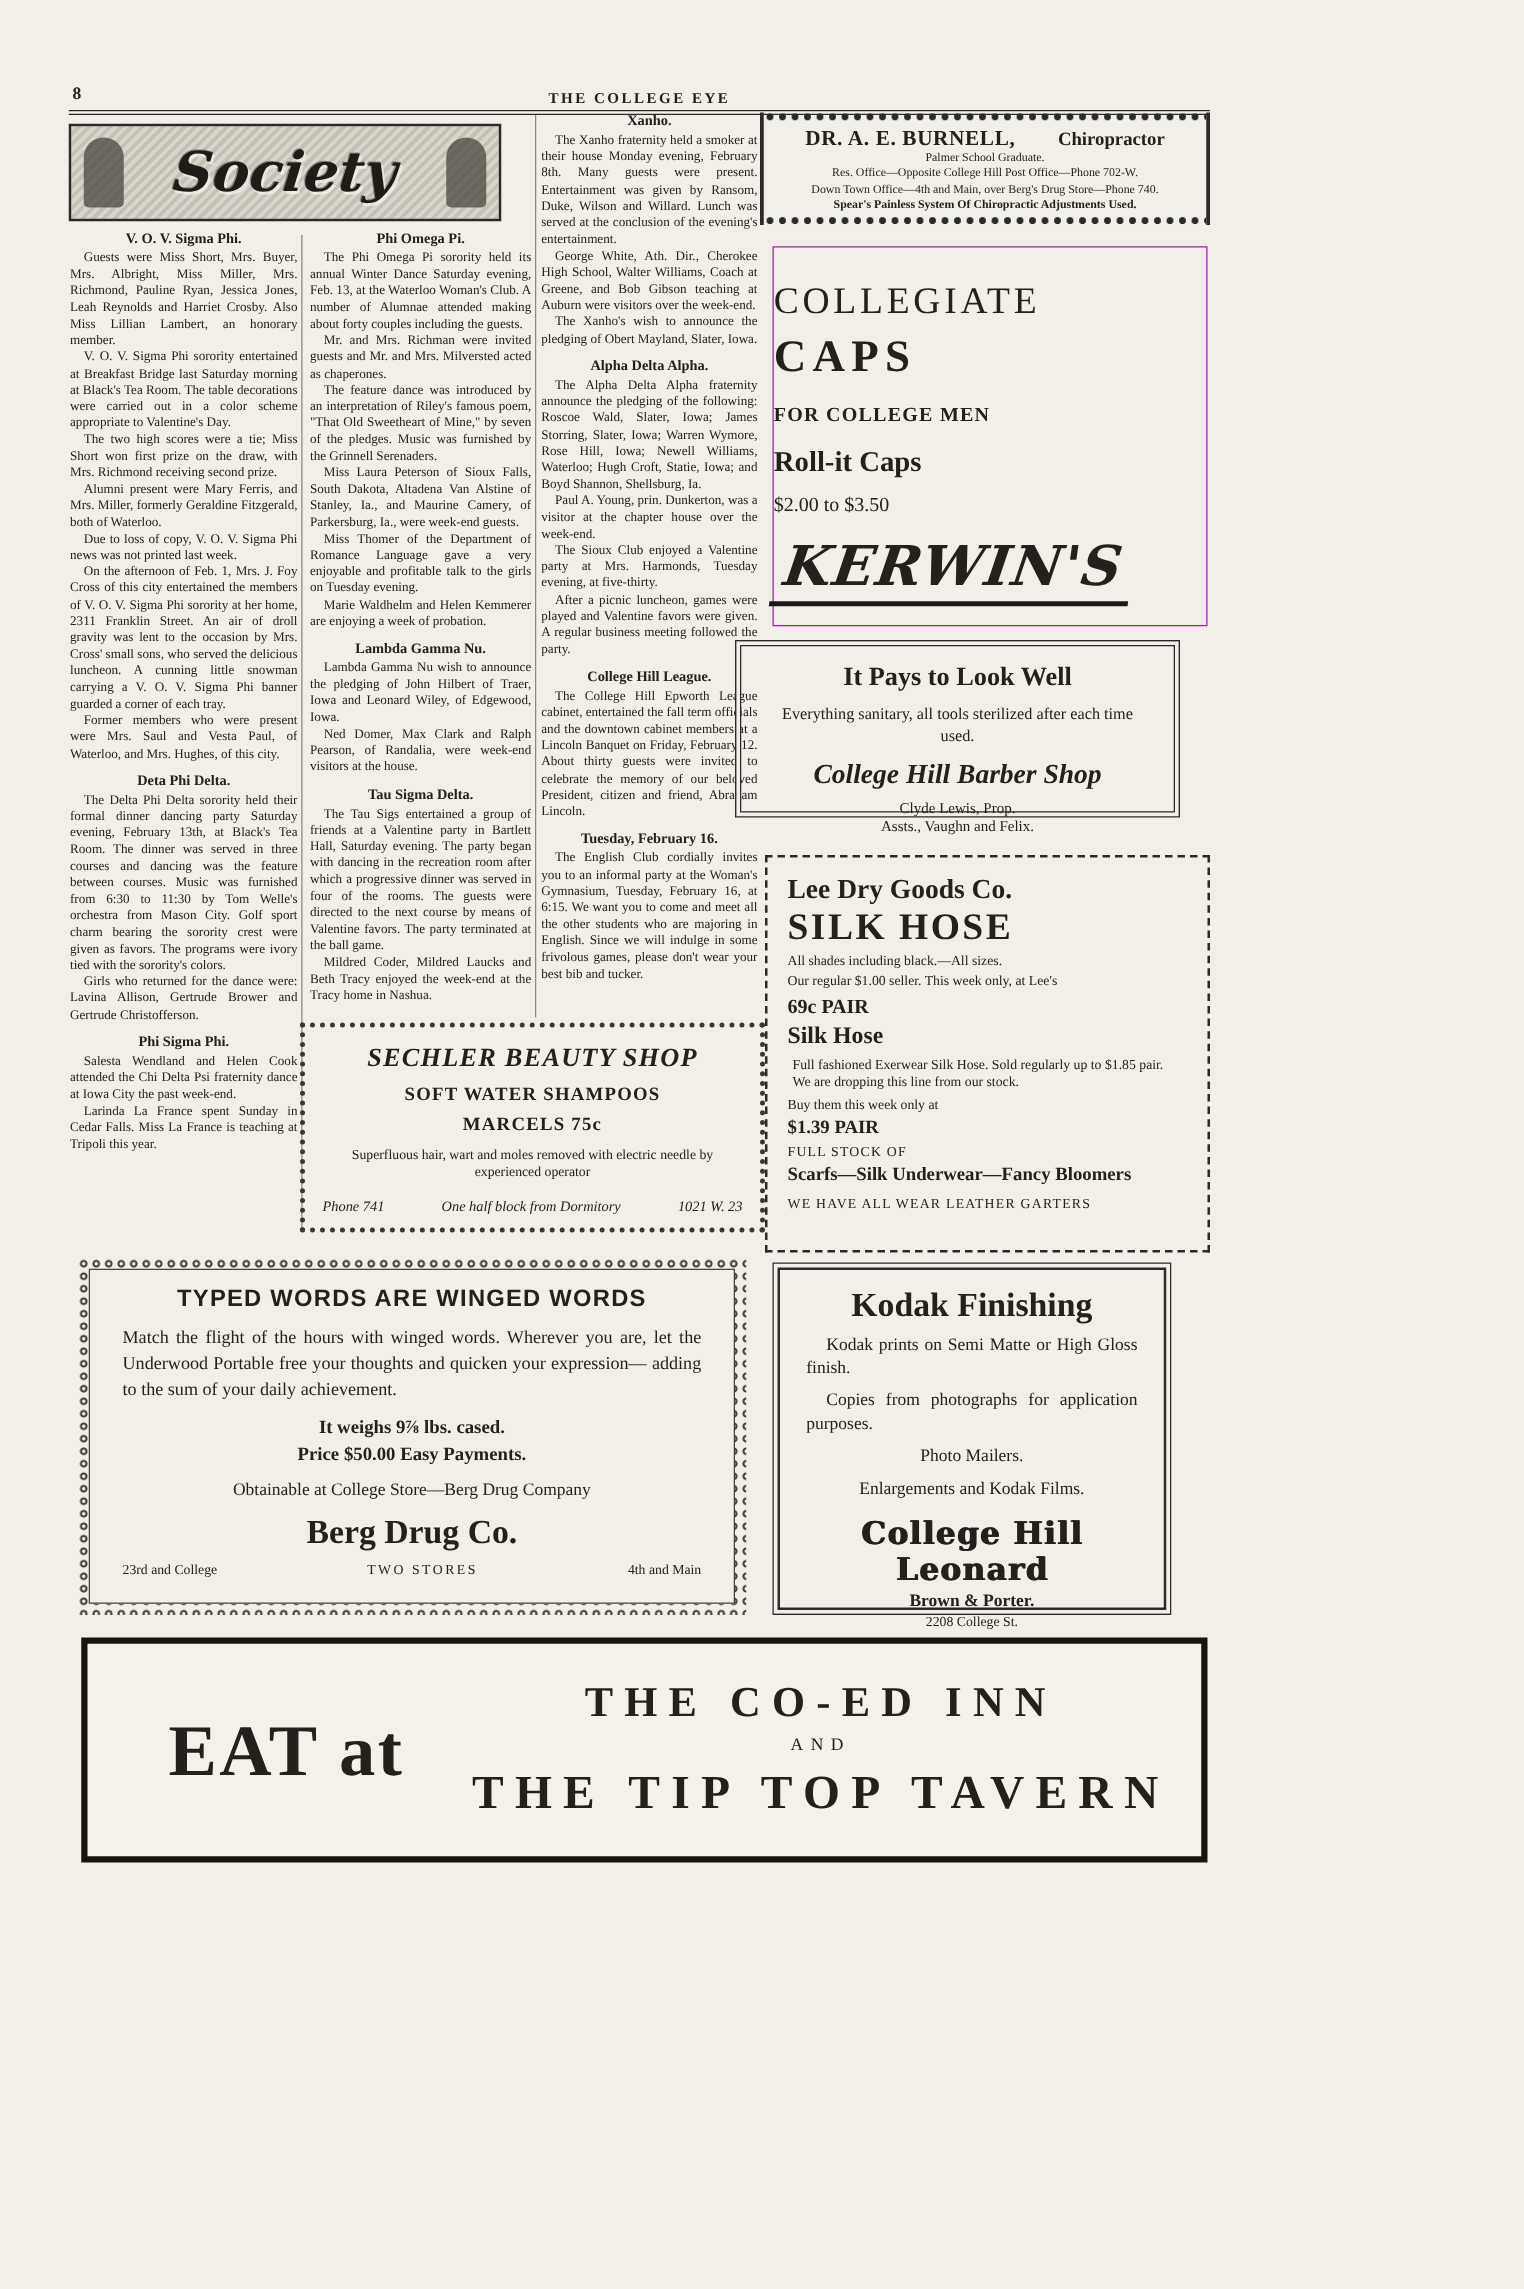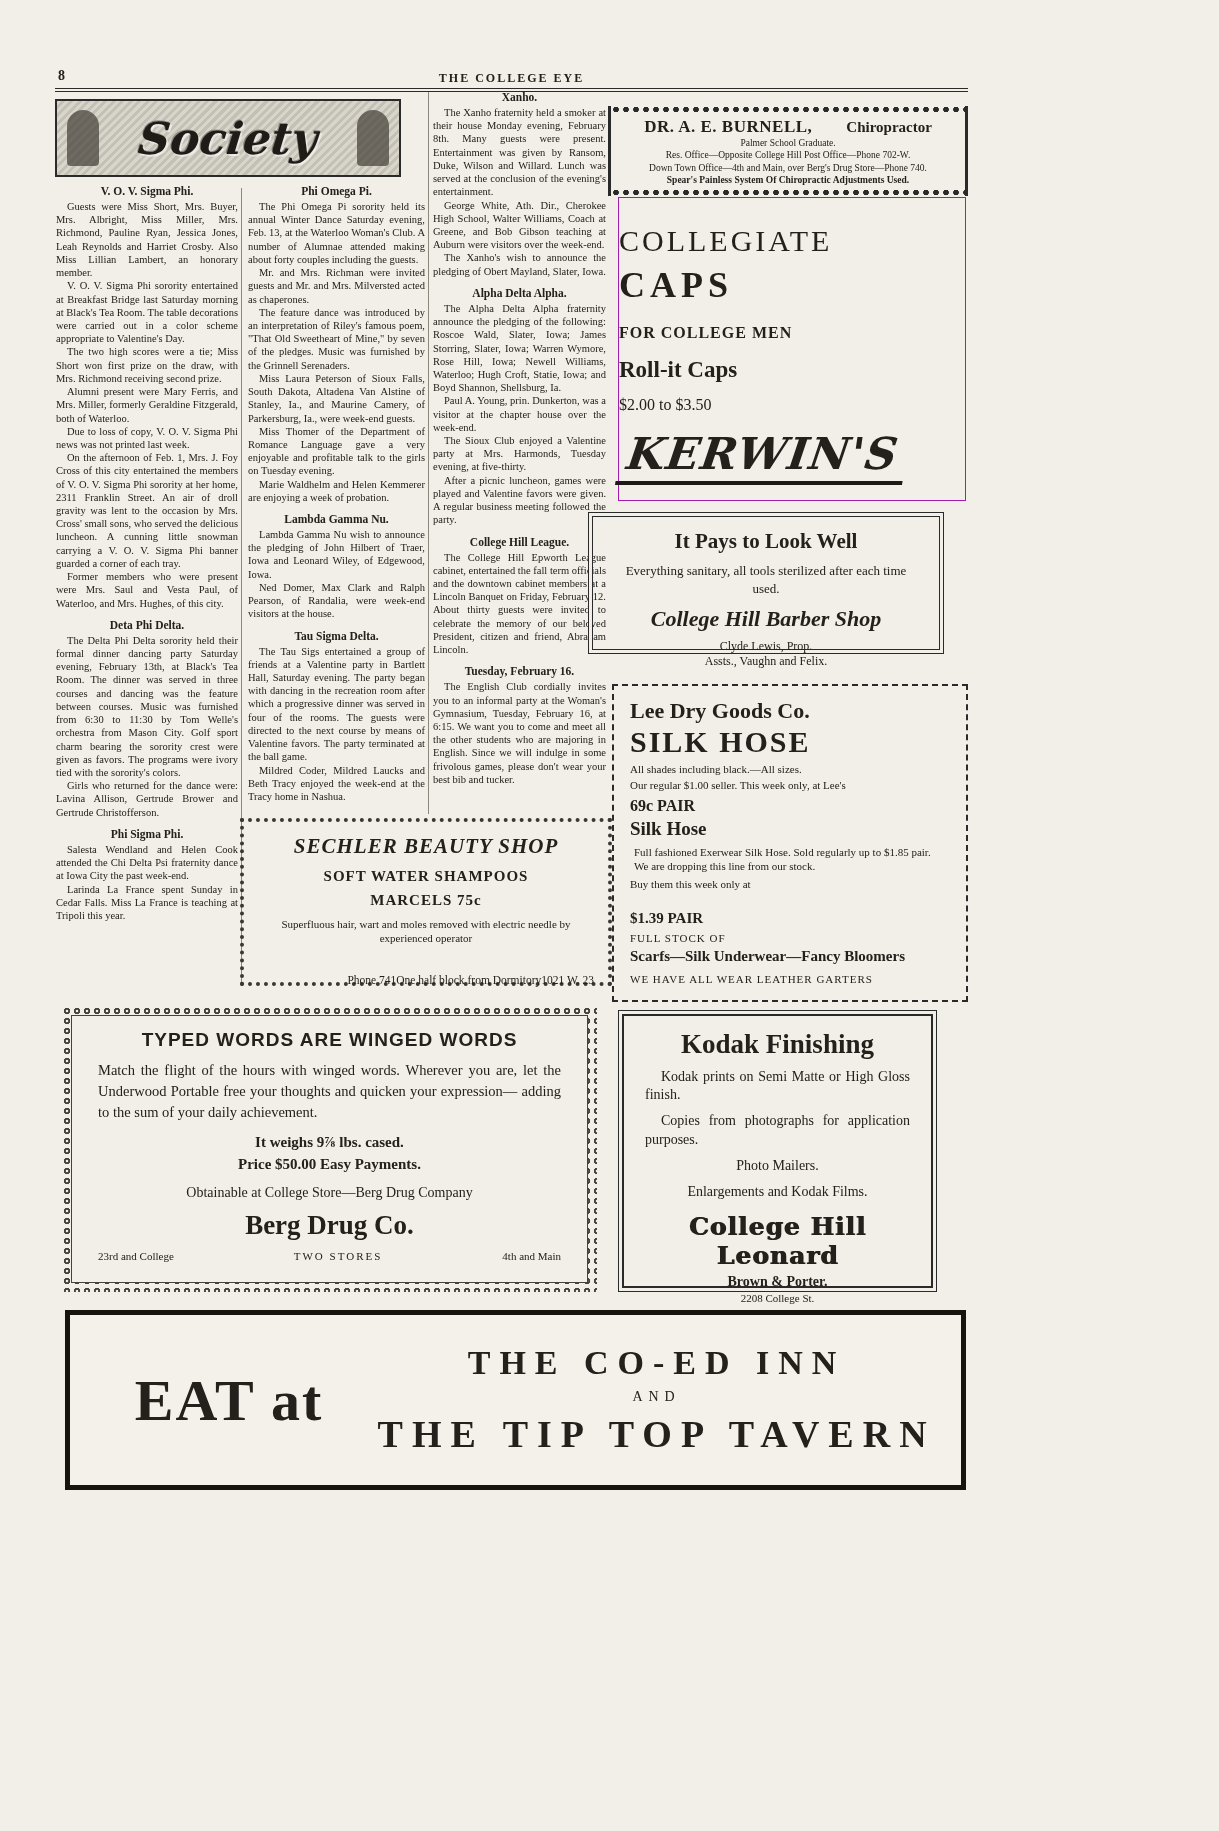--- a/index.html
+++ b/index.html
@@ -20,21 +20,21 @@
 
   .col{position:absolute;overflow:hidden;}
   #col1{left:56px;top:184px;width:182px;height:804px;}
   #col2{left:248px;top:184px;width:177px;height:634px;}
   #col3{left:433px;top:90px;width:173px;height:726px;}
   .art-h{font-size:11.5px;font-weight:bold;text-align:center;margin:9px 0 3px;}
   .art:first-child .art-h{margin-top:1px;}
   .art p{font-size:10.5px;line-height:1.26;text-align:justify;text-indent:11px;}
 
   
-  #ad-burnell{position:absolute;left:608px;top:106px;width:360px;height:90px;border-left:3px solid #2a2a2a;border-right:3px solid #2a2a2a;text-align:center;padding:11px 8px 9px;}
+  #ad-burnell{position:absolute;left:608px;top:90px;width:360px;height:90px;border-left:3px solid #2a2a2a;border-right:3px solid #2a2a2a;text-align:center;padding:11px 8px 9px;}
   #ad-burnell .deco{position:absolute;left:0;width:100%;height:7px;background-image:radial-gradient(circle at 5px 3.5px,#2a2a2a 2.6px,rgba(0,0,0,0) 3px);background-size:10px 7px;}
   #ad-burnell .deco.top{top:0;}
   #ad-burnell .deco.bot{bottom:0;}
   #ad-burnell .row1{display:flex;justify-content:center;align-items:baseline;gap:34px;}
   #ad-burnell .nm{font-size:17px;font-weight:bold;letter-spacing:.5px;}
   #ad-burnell .prof{font-size:15px;font-weight:bold;}
   #ad-burnell .sm{font-size:9.5px;line-height:1.3;}
   #ad-burnell .smb{font-size:9.5px;font-weight:bold;line-height:1.35;}
 
   
@@ -54,41 +54,41 @@
   #ad-barber .row{display:flex;justify-content:space-between;font-size:12px;margin-top:7px;flex-direction:column;}
 
   
   #ad-lee{position:absolute;left:612px;top:684px;width:356px;height:318px;border:2px dashed #2a2a2a;text-align:left;padding:12px 16px;}
   #ad-lee .nm{font-size:22px;font-weight:bold;}
   #ad-lee .hose{font-size:30px;font-weight:bold;letter-spacing:2px;margin-top:1px;}
   #ad-lee .s{font-size:11px;margin-top:4px;}
   #ad-lee .p1{font-size:16px;font-weight:bold;margin-top:6px;}
   #ad-lee .sub{font-size:19px;font-weight:bold;margin-top:3px;}
   #ad-lee .body{font-size:11px;margin-top:5px;line-height:1.3;padding:0 4px;}
-  #ad-lee .p2{font-size:15px;font-weight:bold;margin-top:20px;}
+  #ad-lee .p2{font-size:15px;font-weight:bold;margin-top:4px;}
   #ad-lee .caps-s{font-size:11px;margin-top:5px;letter-spacing:1px;}
   #ad-lee .scarfs{font-size:15px;font-weight:bold;margin-top:4px;}
   #ad-lee .garters{font-size:11px;letter-spacing:1px;margin-top:8px;}
 
   
   #ad-kodak{position:absolute;left:618px;top:1010px;width:319px;height:282px;border:1px solid #2a2a2a;box-shadow:inset 0 0 0 3px #f1efe8,inset 0 0 0 5px #2a2a2a;padding:18px 26px 10px;}
   #ad-kodak .h{font-size:27px;font-weight:bold;text-align:center;}
   #ad-kodak p{font-size:14px;line-height:1.3;text-align:justify;text-indent:16px;margin-top:8px;}
   #ad-kodak p.ctr{text-align:center;text-indent:0;}
   #ad-kodak .studio{font-family:"DejaVu Serif",serif;font-size:25px;font-weight:bold;text-align:center;margin-top:11px;letter-spacing:1px;text-shadow:1px 0 0 #24211d;}
   #ad-kodak .owners{font-size:14px;font-weight:bold;text-align:center;margin-top:4px;}
   #ad-kodak .addr{font-size:11px;text-align:center;margin-top:2px;}
 
   
   #ad-sechler{position:absolute;left:240px;top:818px;width:372px;height:168px;border:4px dotted #3a3833;text-align:center;padding:12px 14px 8px;}
   #ad-sechler .nm{font-size:21px;font-weight:bold;font-style:italic;letter-spacing:1px;}
   #ad-sechler .l1{font-size:15px;font-weight:bold;margin-top:9px;letter-spacing:1px;}
   #ad-sechler .l2{font-size:15px;font-weight:bold;margin-top:7px;letter-spacing:1px;}
   #ad-sechler .body{font-size:11px;margin-top:8px;line-height:1.3;padding:0 8px;}
-  #ad-sechler .row{display:flex;justify-content:flex-end;font-size:11.5px;margin-top:28px;}
+  #ad-sechler .row{display:flex;justify-content:space-between;font-size:11.5px;margin-top:14px;font-style:italic;}
 
   
   #ad-underwood{position:absolute;left:62px;top:1006px;width:535px;height:286px;padding:9px;background-image:radial-gradient(circle at 5px 5px,rgba(0,0,0,0) 1.4px,#45423c 1.6px,#45423c 2.9px,rgba(0,0,0,0) 3.3px);background-size:10px 10px;background-color:#f1efe8;}
   #ad-underwood .inner{width:100%;height:100%;background:#f1efe8;border:1px solid #45423c;padding:13px 26px 8px;text-align:center;}
   #ad-underwood .h{font-family:"Liberation Sans",sans-serif;font-size:19px;font-weight:bold;letter-spacing:1px;}
   #ad-underwood .body{font-size:14.5px;text-align:justify;margin-top:9px;line-height:1.45;}
   #ad-underwood .w{font-size:15px;font-weight:bold;margin-top:11px;}
   #ad-underwood .p{font-size:15px;font-weight:bold;margin-top:5px;}
   #ad-underwood .ob{font-size:14px;margin-top:12px;}
   #ad-underwood .nm{font-size:27px;font-weight:bold;margin-top:9px;}

